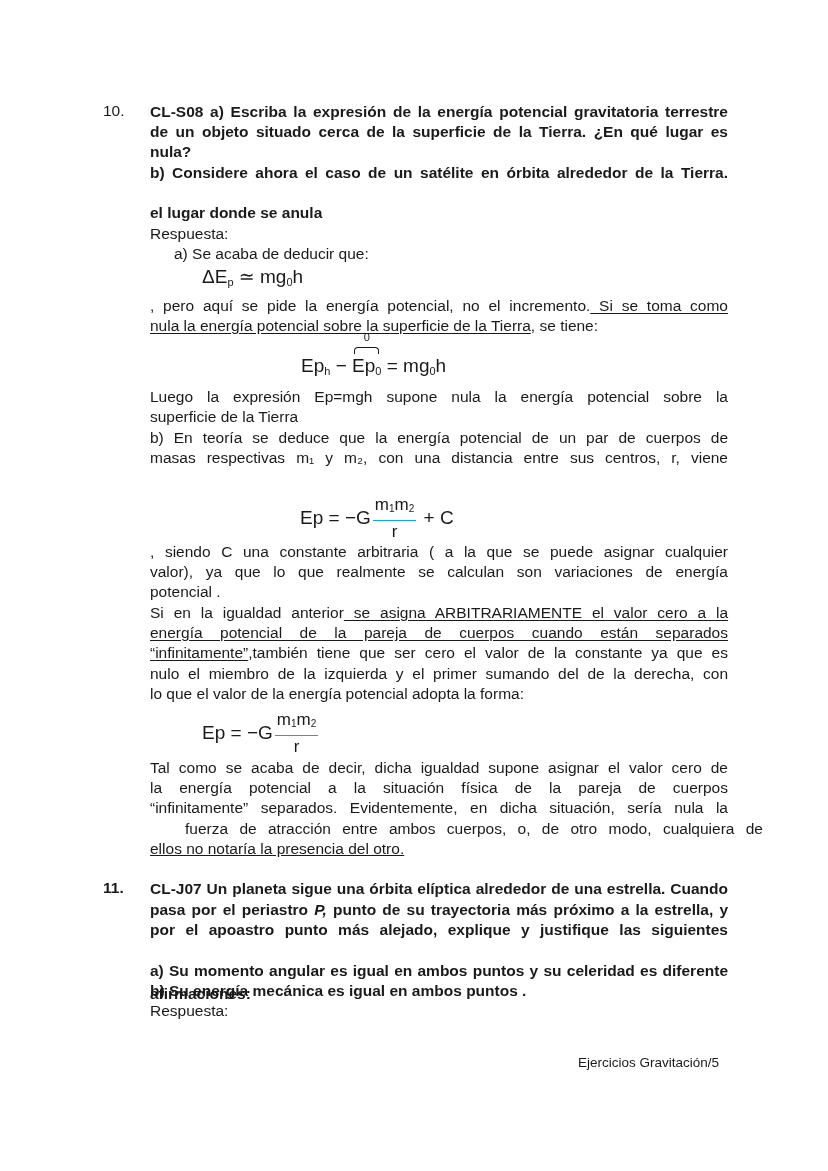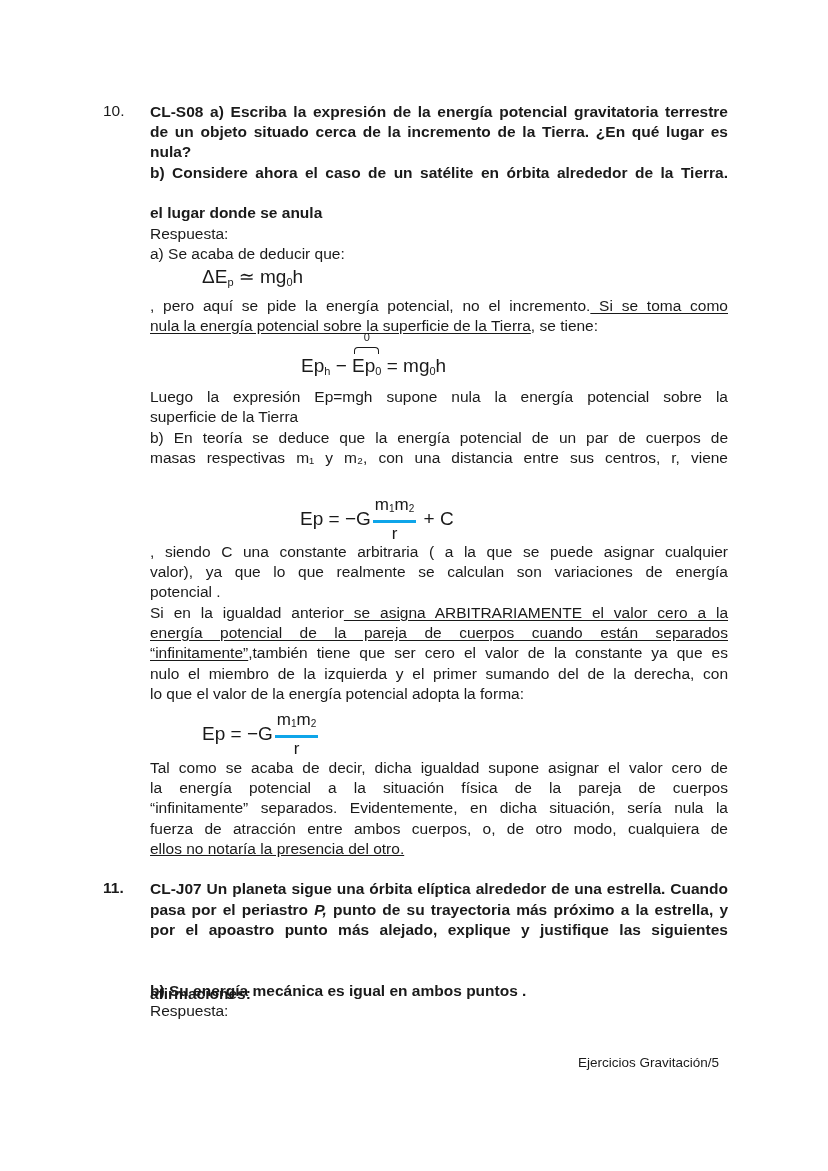--- a/index.html
+++ b/index.html
@@ -13,47 +13,47 @@
     .line {
       position: absolute; left: 150px; width: 578px;
       font-size: 15.5px; line-height: 20px; white-space: nowrap;
     }
     .just { text-align: justify; text-align-last: justify; }
     .bold { font-weight: bold; }
     .u { text-decoration: underline; text-underline-offset: 2px; }
     .eq { position: absolute; font-size: 19px; white-space: nowrap; }
     .eq sub { font-size: 11px; vertical-align: -3px; }
     .frac { display: inline-block; vertical-align: middle; text-align: center; margin: 0 2px; }
-    .frac .top { display: block; font-size: 17px; border-bottom: 3px solid #0ea5e9; padding: 0 2px 1px; line-height: 20px; }
+    .frac .top { display: block; font-size: 17px; border-bottom: 1px solid #0ea5e9; padding: 0 2px 1px; line-height: 20px; }
     .frac .top sub { font-size: 10px; vertical-align: -2px; }
     .frac .bot { display: block; font-size: 17px; line-height: 22px; }
     .brace { display: inline-block; position: relative; }
     .brace .over {
       position: absolute; left: 2px; right: 2px; top: -8px; height: 6px;
       border-top: 1px solid #1a1a1a; border-left: 1px solid #1a1a1a; border-right: 1px solid #1a1a1a;
       border-radius: 4px 4px 0 0;
     }
     .brace .zero { position: absolute; left: 50%; transform: translateX(-50%); top: -24px; font-size: 11px; }
     .footer { position: absolute; left: 578px; top: 1055px; font-size: 13.5px; }
     i.ital { font-style: italic; }
   </style>
 </head>
 <body>
 
 <div class="page">
 
   <div class="num" style="top:102px;">10.</div>
   <div class="line bold just" style="top:102px;">CL-S08 a) Escriba la expresión de la energía potencial gravitatoria terrestre</div>
-  <div class="line bold just" style="top:122px;">de un objeto situado cerca de la incremento de la Tierra. ¿En qué lugar es</div>
+  <div class="line bold just" style="top:122px;">de un objeto situado cerca de la superficie de la Tierra. ¿En qué lugar es</div>
   <div class="line bold" style="top:142px;">nula?</div>
   <div class="line bold just" style="top:163px;">b) Considere ahora el caso de un satélite en órbita alrededor de la Tierra.</div>
   <div class="line bold" style="top:203px;">el lugar donde se anula</div>
 
   <div class="line" style="top:224px;">Respuesta:</div>
-  <div class="line" style="top:244px;">a) Se acaba de deducir que:</div>
+  <div class="line" style="top:244px;margin-left:24px;">a) Se acaba de deducir que:</div>
 
   <div class="eq" style="left:202px; top:265px;">
     <span>ΔE</span><sub>p</sub><span> ≃ mg</span><sub>0</sub><span>h</span>
   </div>
 
   <div class="line just" style="top:296px;"><span>, pero aquí se pide la energía potencial, no el incremento.</span><span class="u"> Si se toma como</span></div>
   <div class="line" style="top:316px;"><span class="u">nula la energía potencial sobre la superficie de la Tierra</span><span>, se tiene:</span></div>
 
   <div class="eq" style="left:301px; top:355px;">
     <span>Ep</span><sub>h</sub><span> − </span><span class="brace"><span class="zero">0</span><span class="over"></span><span>Ep</span><sub>0</sub></span><span> = mg</span><sub>0</sub><span>h</span>
@@ -78,25 +78,26 @@
   <div class="line just" style="top:664px;">nulo el miembro de la izquierda y el primer sumando del de la derecha,  con</div>
   <div class="line" style="top:684px;">lo que el valor de la energía potencial adopta la forma:</div>
 
   <div class="eq" style="left:202px; top:710px;">
     <span>Ep = −G</span><span class="frac"><span class="top"><span>m</span><sub>1</sub><span>m</span><sub>2</sub></span><span class="bot">r</span></span>
   </div>
 
   <div class="line just" style="top:758px;">Tal como se acaba de decir, dicha igualdad supone asignar el valor cero de</div>
   <div class="line just" style="top:778px;">la energía potencial a la situación física de la pareja de cuerpos</div>
   <div class="line just" style="top:798px;">“infinitamente” separados. Evidentemente, en dicha situación, sería nula la</div>
-  <div class="line just" style="top:819px;">fuerza de atracción entre ambos cuerpos, o, de otro modo, cualquiera de</div>
+  <div class="line just" style="top:819px;margin-left:35px;">fuerza de atracción entre ambos cuerpos, o, de otro modo, cualquiera de</div>
   <div class="line" style="top:839px;text-decoration:underline;">ellos no notaría la presencia del otro.</div>
 
   <div class="num bold" style="top:879px;">11.</div>
   <div class="line bold just" style="top:879px;">CL-J07 Un planeta sigue una órbita elíptica alrededor de una estrella. Cuando</div>
   <div class="line bold just" style="top:900px;"><span>pasa por el periastro </span><i class="ital">P,</i><span> punto de su trayectoria más próximo a la estrella, y</span></div>
   <div class="line bold just" style="top:920px;">por el apoastro punto más alejado, explique y justifique las siguientes</div>
   <div class="line bold" style="top:984px;">afirmaciones:</div>
+  <div class="line bold just" style="top:961px;">a) Su momento angular es igual en ambos puntos y su celeridad es diferente</div>
   <div class="line bold" style="top:981px;">b) Su energía mecánica es igual en ambos puntos .</div>
   <div class="line" style="top:1001px;">Respuesta:</div>
 
   <div class="footer">Ejercicios Gravitación/5</div>
 </div>
 
 </body></html>

